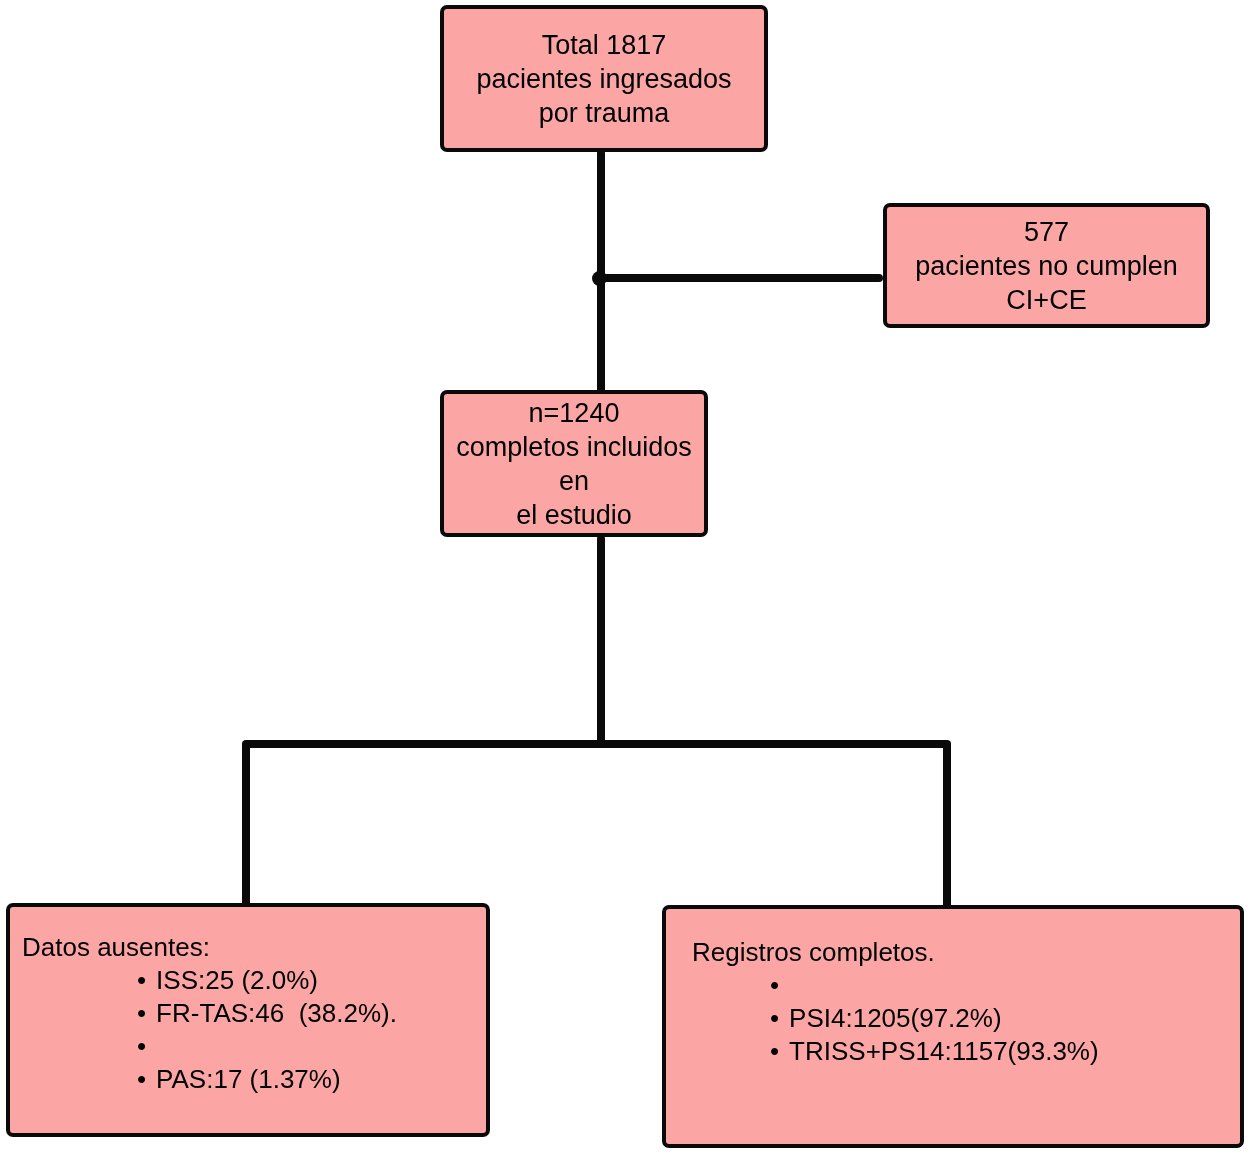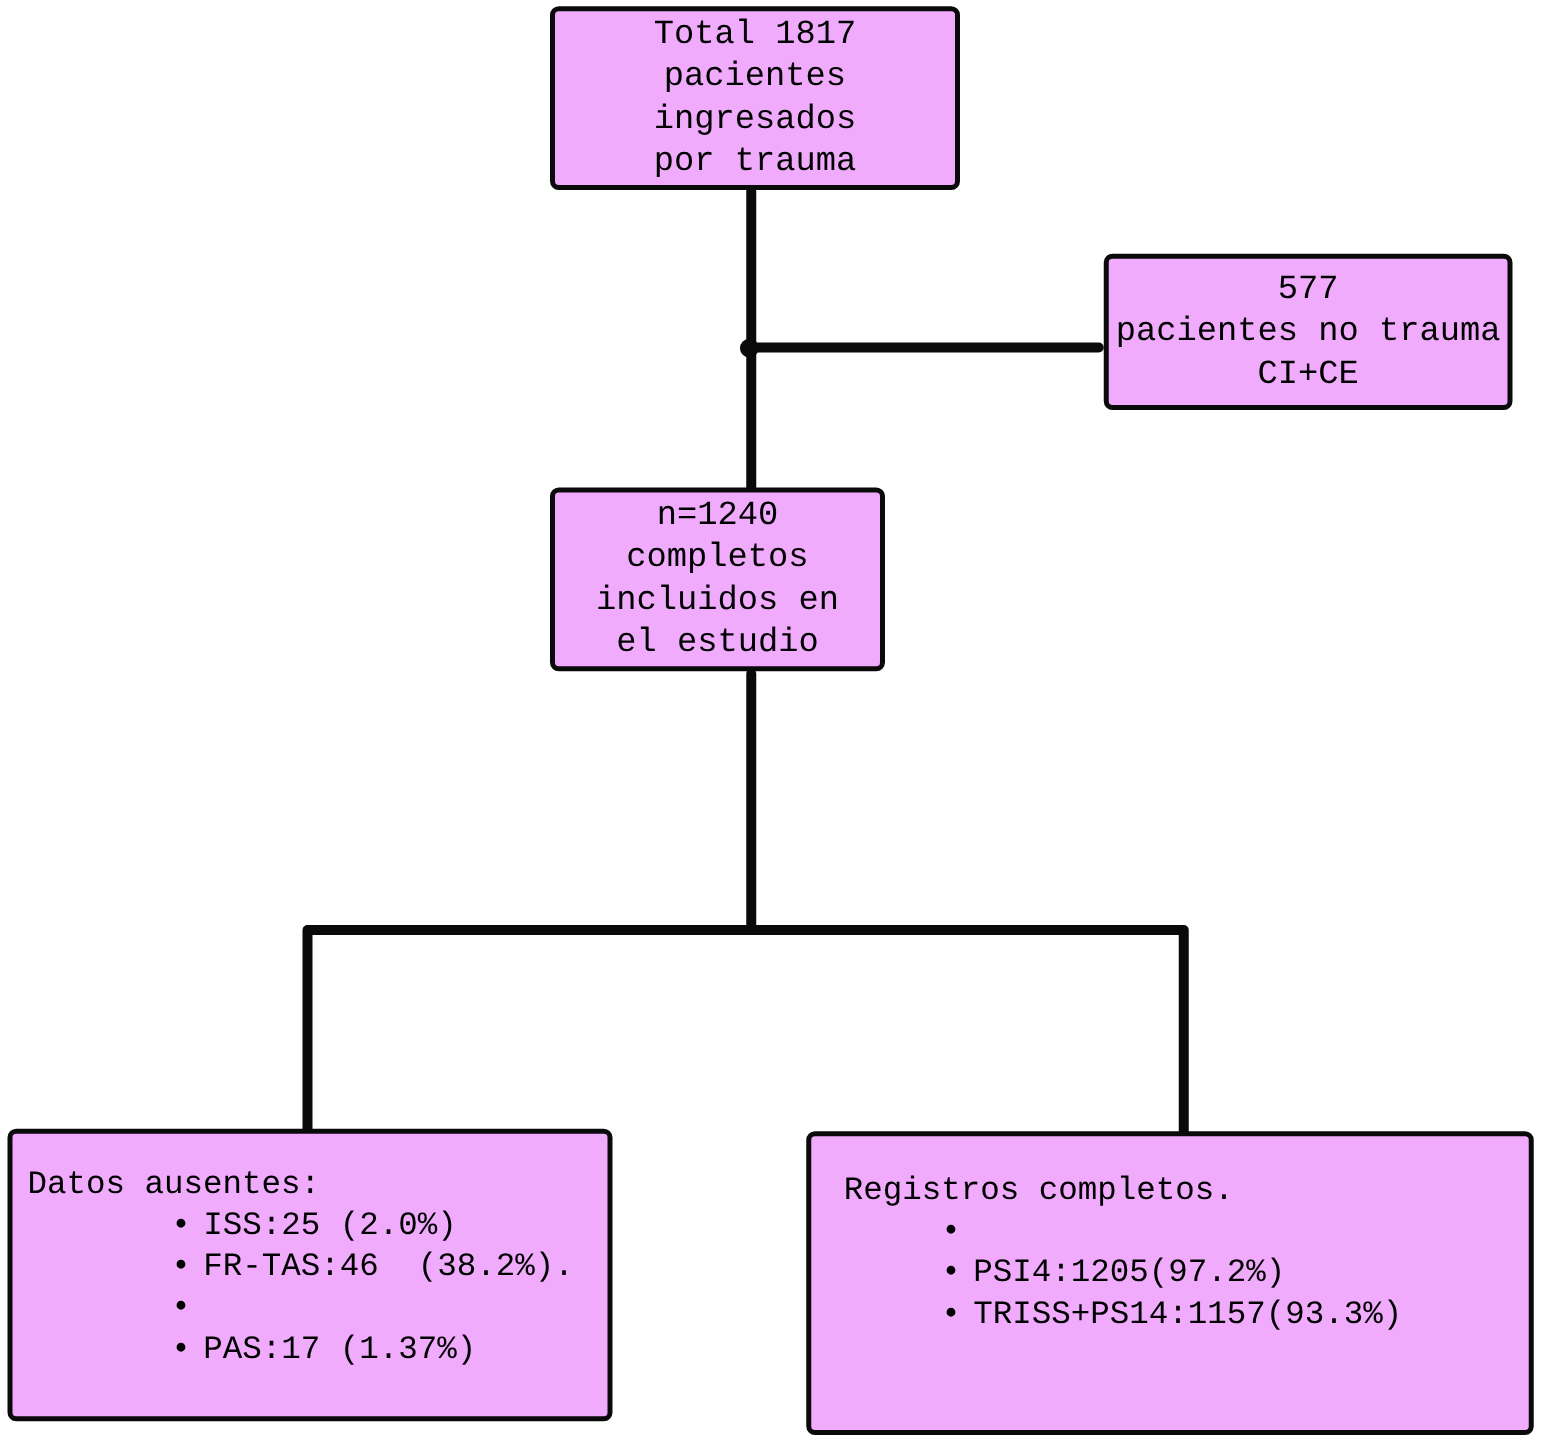--- a/index.html
+++ b/index.html
@@ -24,22 +24,21 @@
   .dot {
     position: absolute;
     background: #0a0a0a;
     border-radius: 50%;
   }
   .box {
     position: absolute;
     box-sizing: border-box;
     border: 4px solid #0a0a0a;
     border-radius: 7px;
-    background: #f0abfc;
-    font-family: Liberation Mono, monospace;
+    background: #fca5a5;
   }
   .box.center {
     display: flex;
     flex-direction: column;
     justify-content: center;
     align-items: center;
     text-align: center;
     font-size: 27px;
     line-height: 34px;
   }
@@ -65,21 +64,21 @@
   }
   .bullet-text {
     white-space: pre-wrap;
   }
   .box-missing {
     left: 6px; top: 903px; width: 484px; height: 234px;
     padding: 24px 10px 0 12px;
   }
   .box-missing .bullets { margin-left: 115px; }
   .box-complete {
-    left: 645px; top: 905px; width: 582px; height: 243px;
+    left: 662px; top: 905px; width: 582px; height: 243px;
     padding: 27px 10px 0 26px;
     font-size: 27px;
     line-height: 38px;
   }
   .box-complete .bullets { margin-left: 78px; }
 </style>
 </head>
 <body>
 
 <div class="canvas">
@@ -93,21 +92,21 @@
   <div class="line" style="left:943px; top:742px; width:8px; height:169px;"></div>
 
   <div class="box center" style="left:440px; top:5px; width:328px; height:147px;">
     <div>Total 1817</div>
     <div>pacientes ingresados</div>
     <div>por trauma</div>
   </div>
 
   <div class="box center" style="left:883px; top:203px; width:327px; height:125px;">
     <div>577</div>
-    <div>pacientes no trauma</div>
+    <div>pacientes no cumplen</div>
     <div>CI+CE</div>
   </div>
 
   <div class="box center" style="left:440px; top:390px; width:268px; height:147px;">
     <div>n=1240</div>
     <div>completos incluidos en</div>
     <div>el estudio</div>
   </div>
 
   <div class="box list box-missing">

